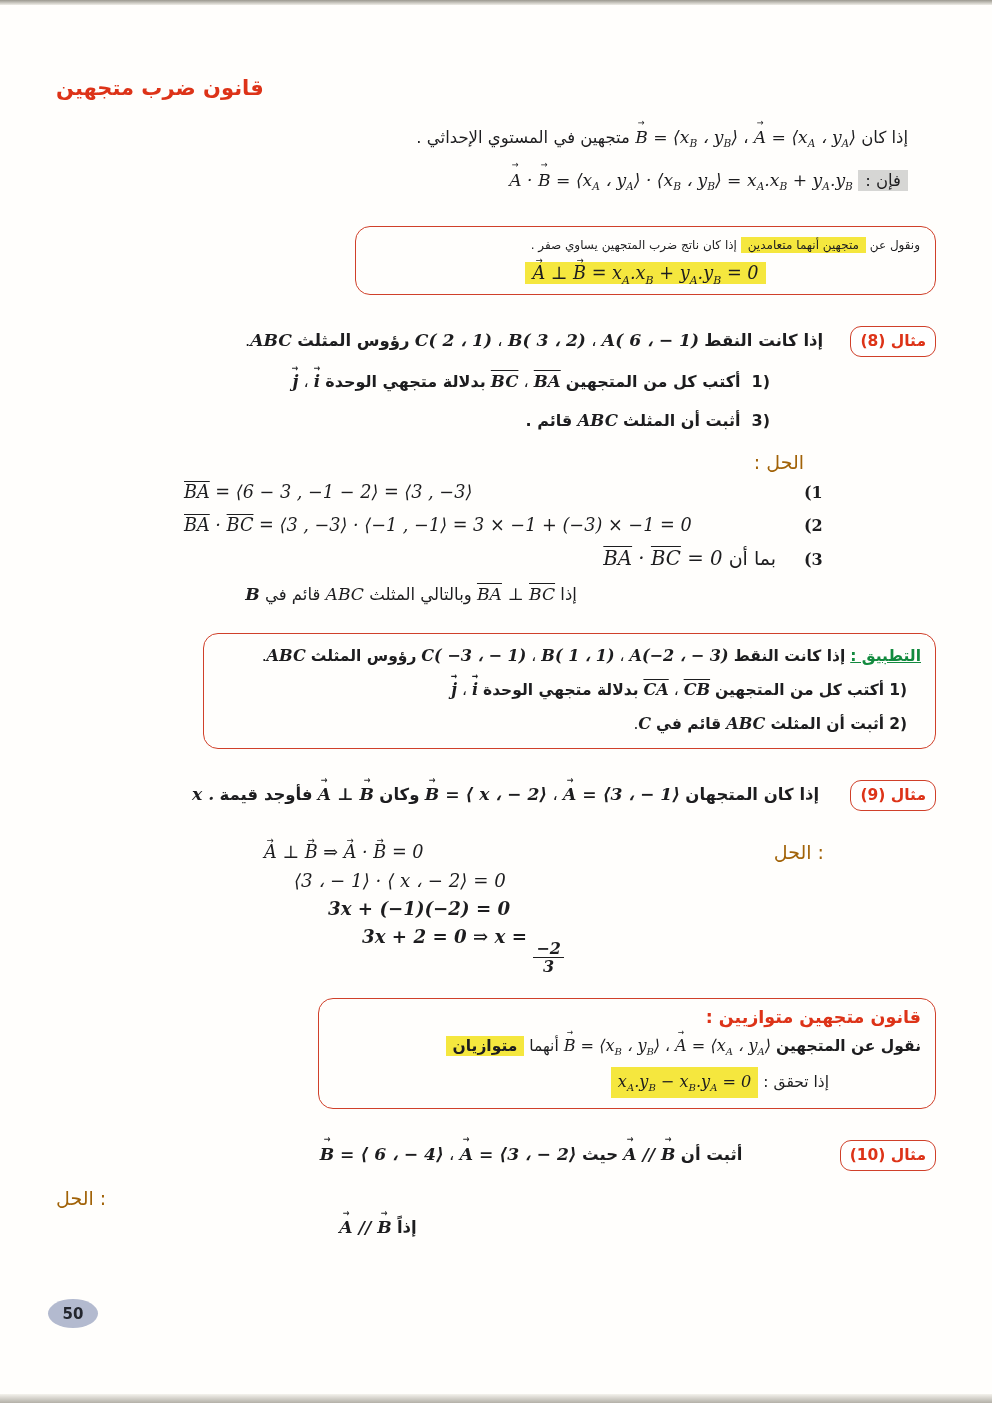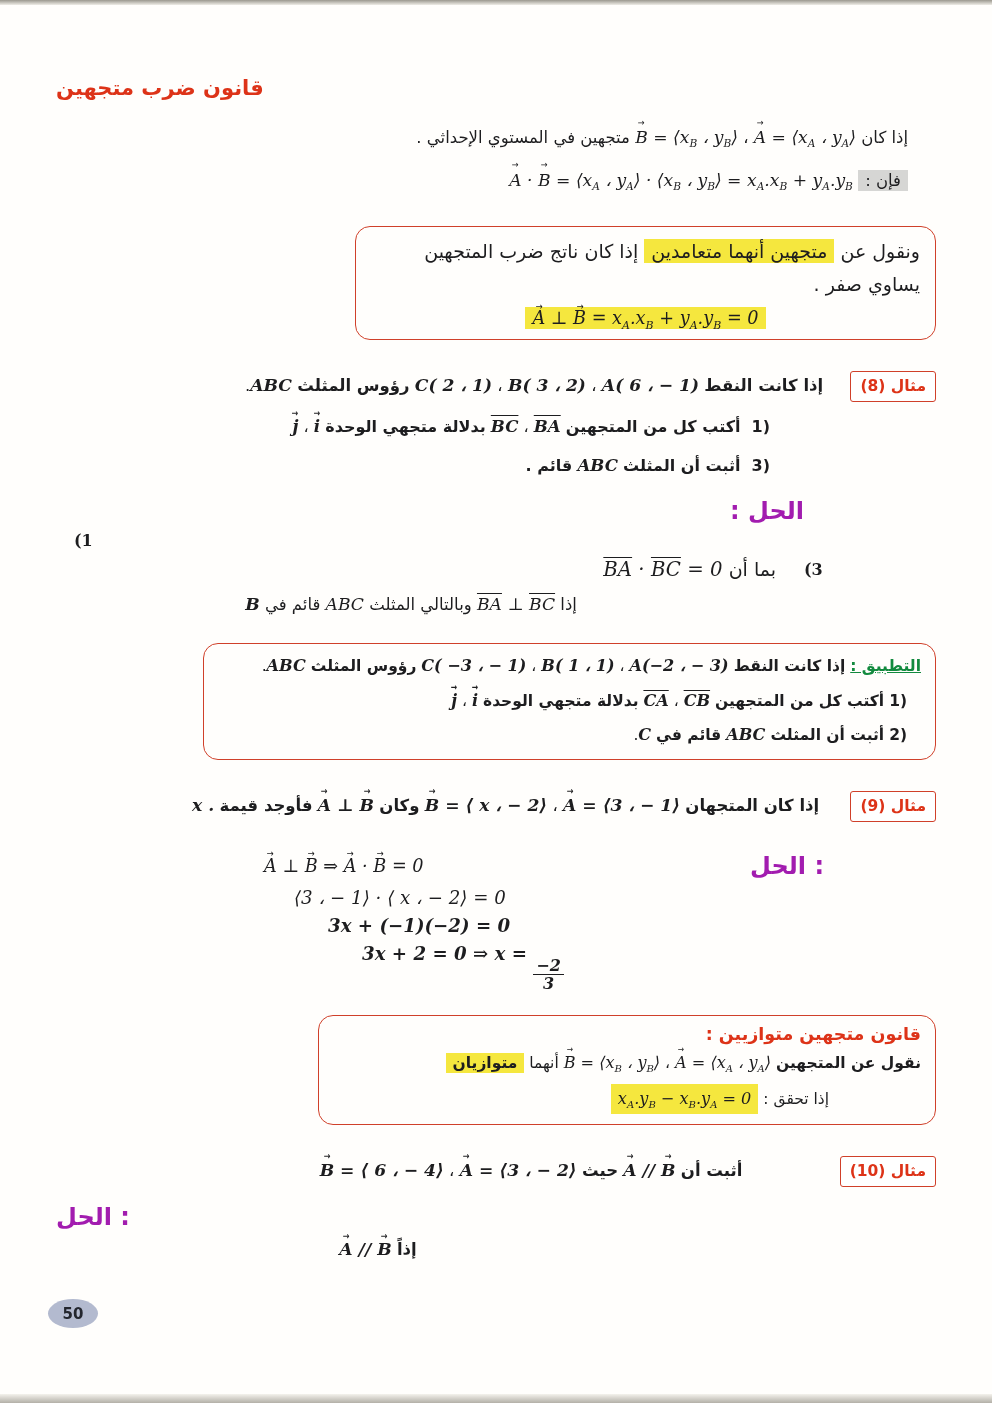--- a/index.html
+++ b/index.html
@@ -21,33 +21,33 @@
   .frac > span:first-child{border-bottom:1.4px solid currentColor;padding:0 3px}
   .title{color:#dd3318;font-weight:700;font-size:21px;direction:rtl;text-align:left;margin:76px 28px 0 0}
   .grayhl{background:#d6d6d4;padding:1px 7px}
   .yellowhl{background:#f5e73e;padding:1px 7px}
 
   .intro1{margin:22px 28px 0 0}
   .intro2{margin:12px 28px 0 0}
 
   .redbox{border:1.6px solid #d0402a;border-radius:15px;box-sizing:border-box}
   .perp{margin:30px 0 0 299px;padding:8px 15px 10px}
-  .perp .txt{font-size:19px}
+  .perp .txt{font-size:12px}
   .perp .frm{text-align:center;margin-top:6px;font-size:17px}
 
-  .exlabel{display:inline-block;border:1.5px solid #d0402a;border-radius:3px;color:#dd3318;font-weight:700;padding:1px 9px;font-size:15.5px;background:#fff}
+  .exlabel{display:inline-block;border:1.5px solid #d0402a;border-radius:11px;color:#dd3318;font-weight:700;padding:1px 9px;font-size:15.5px;background:#fff}
   .gap-sm{margin-left:22px}
   .gap-md{margin-left:26px}
   .gap-lg{margin-left:92px}
 
   .exhead{margin-top:30px}
   .q{margin:10px 166px 0 0;font-size:16px}
   .q .num{font-weight:700;direction:ltr;display:inline-block;margin-left:6px}
 
-  .sollabel{color:#a21caf;font-weight:700;font-size:24px}
+  .sollabel{color:#a16207;font-weight:400;font-size:19px}
   .sol8-label{margin:16px 132px 0 0;direction:rtl;text-align:right}
   .sol8{margin-top:6px}
   .srow{display:grid;grid-template-columns:1fr 150px;align-items:center;margin-bottom:5px;direction:ltr}
   .scontent{padding-left:128px;text-align:left;font-size:17px;line-height:1.55}
   .scontent.rtl{direction:rtl;text-align:right;padding-left:0;padding-right:10px;font-size:19px}
   .snum{font-family:"DejaVu Serif",serif;font-weight:700;font-size:16px;padding-left:18px;direction:ltr;text-align:left}
   .concl{direction:rtl;text-align:center;padding-left:0;padding-right:170px;margin-top:4px;font-size:16.5px;line-height:1.7}
 
   .appbox{margin:24px 0 0 147px;padding:8px 14px 10px;font-size:15.5px}
   .applabel{color:#128a3e;font-weight:700;text-decoration:underline}
@@ -136,21 +136,30 @@
     <span class="math b" dir="ltr">ABC</span>
     <span class="ar b7">قائم .</span>
   </div>
 
   <div class="sol8-label">
     <span class="sollabel">الحل :</span>
   </div>
 
   <div class="sol8">
     <div class="srow">
+      <div class="scontent">
+        <span class="math" dir="ltr"><span class="ol">BA</span> = ⟨6 − 3 , −1 − 2⟩ = ⟨3 , −3⟩</span>
+      </div>
       <div class="snum">(1</div>
+    </div>
+    <div class="srow">
+      <div class="scontent">
+        <span class="math" dir="ltr"><span class="ol">BA</span> · <span class="ol">BC</span> = ⟨3 , −3⟩ · ⟨−1 , −1⟩ = 3 × −1 + (−3) × −1 = 0</span>
+      </div>
+      <div class="snum">(2</div>
     </div>
     <div class="srow">
       <div class="scontent rtl">
         <span class="ar">بما أن</span>
         <span class="math" dir="ltr"><span class="ol">BA</span> · <span class="ol">BC</span> = 0</span>
       </div>
       <div class="snum">(3</div>
     </div>
     <div class="concl">
       <span class="ar">إذا</span>

